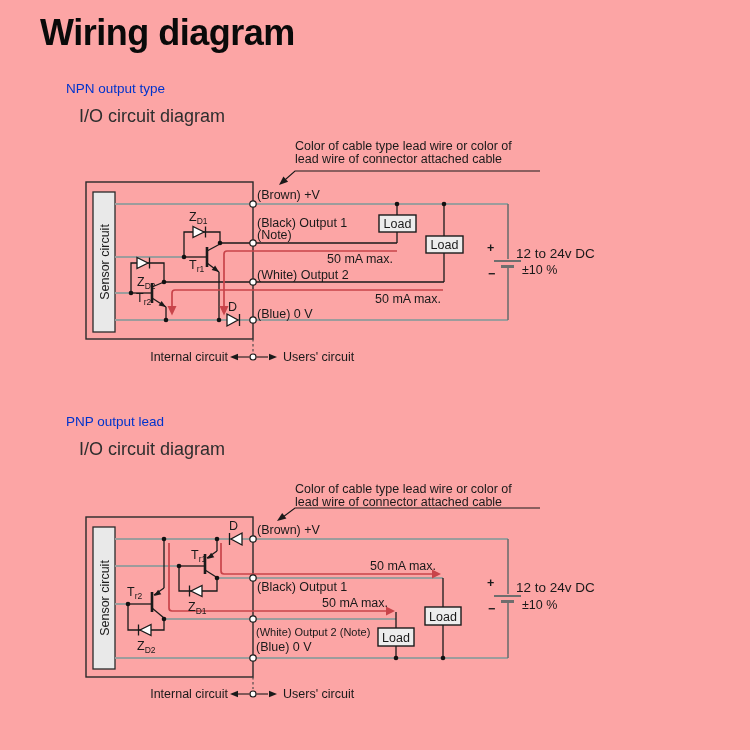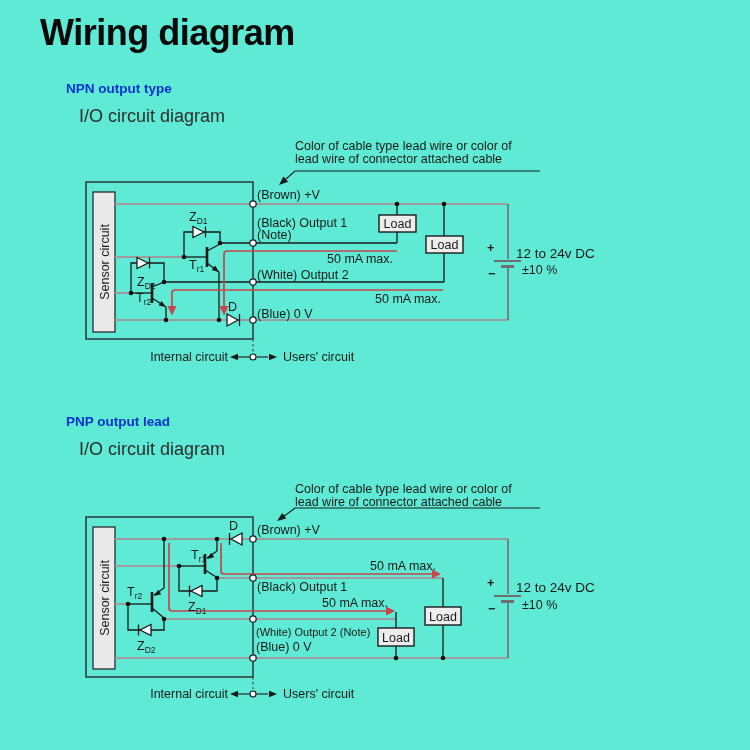--- a/index.html
+++ b/index.html
@@ -1,20 +1,20 @@
 <!DOCTYPE html>
 <html><head>
 <meta charset="utf-8">
 <style>
   html,body{margin:0;padding:0;background:#fff;}
-  .stage{position:relative;width:750px;height:750px;background:#5eead4;overflow:hidden;
+  .stage{position:relative;width:750px;height:750px;background:#fca5a5;overflow:hidden;
          font-family:"Liberation Sans","DejaVu Sans",sans-serif;}
   .h-title{position:absolute;left:40px;top:12px;font-size:36px;font-weight:700;
            letter-spacing:-.5px;color:#0a0a0a;}
-  .sec-h{position:absolute;left:66px;font-size:13.5px;font-weight:700;color:#0033cc;}
+  .sec-h{position:absolute;left:66px;font-size:13.5px;font-weight:400;color:#0033cc;}
   .sec-sub{position:absolute;left:79px;font-size:18px;color:#2e2e2e;}
   svg{position:absolute;left:0;top:0;}
   text{font-family:"Liberation Sans","DejaVu Sans",sans-serif;}
   .lbl{font-size:12.5px;fill:#1a1a1a;}
   .lbl-sm{font-size:11px;fill:#1a1a1a;}
   .sub{font-size:8.5px;}
   .wire{stroke:#9c9c9c;stroke-width:2;fill:none;}
   .blk{stroke:#1a1a1a;stroke-width:1.3;fill:none;}
   .bar{stroke:#1a1a1a;stroke-width:2.6;}
   .red{stroke:#c8444a;stroke-width:1.7;fill:none;}

